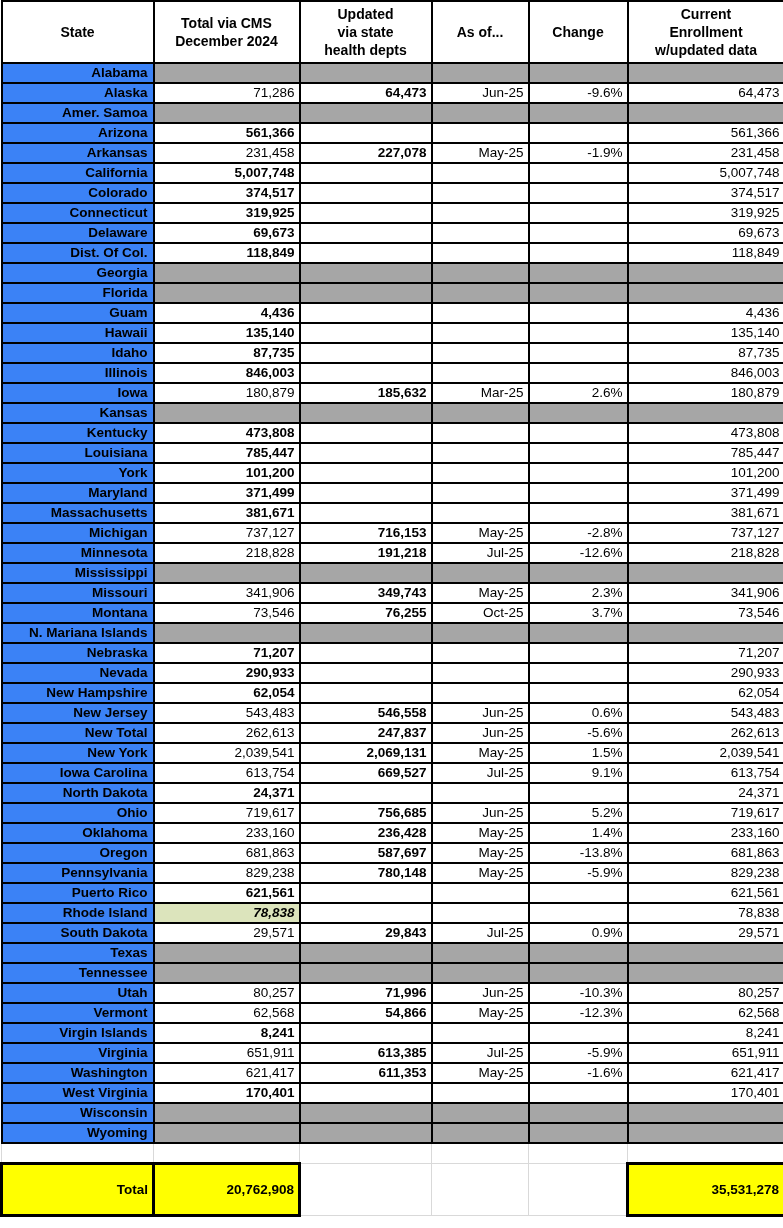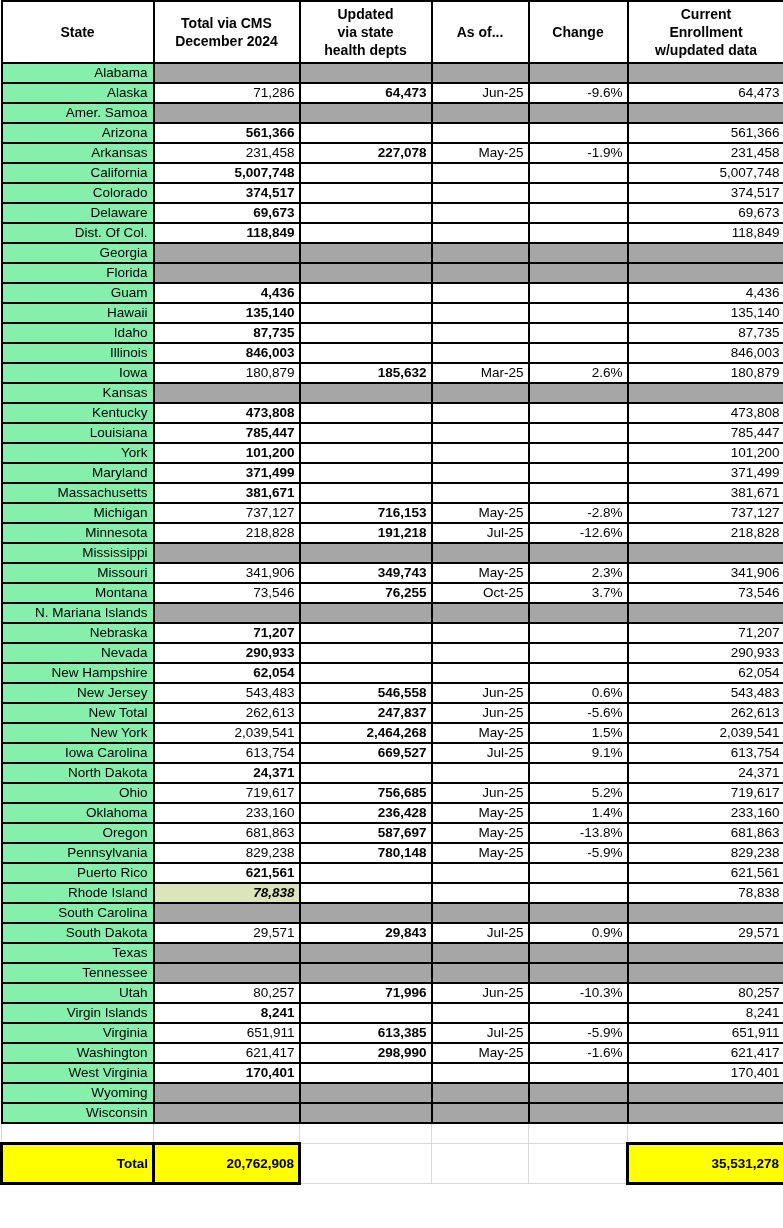--- a/index.html
+++ b/index.html
@@ -30,43 +30,43 @@
     padding: 0 2px;
   }
   tbody td {
     height: 20px;
     font-size: 13.5px;
     vertical-align: middle;
     padding: 0 4px;
     line-height: 1;
   }
   td.state {
-    font-weight: 400;
+    font-weight: 700;
     text-align: right;
     padding-right: 5px;
-    background: #86efac;
+    background: #3b82f6;
   }
   td.num { text-align: right; }
   td.b { font-weight: 700; }
   td.shaded { background: var(--shaded, #A6A6A6); }
   td.highlight {
     background: var(--highlight, #DCE4BC);
     font-weight: 700;
     font-style: italic;
   }
   tfoot tr.gap td {
     border: 1px solid var(--gridline, #D9D9D9);
     background: #fff;
     height: 20px;
   }
   tfoot tr.total td {
     height: 24px;
     font-size: 13.5px;
     vertical-align: middle;
-    padding: 12px 4px;
+    padding: 18px 4px;
     line-height: 1;
   }
   tfoot tr.total td.ylw {
     background: var(--totalfill, #FFFF00);
     border: 3px solid #000;
     font-weight: 700;
   }
   tfoot tr.total td.plain {
     border: 1px solid var(--gridline, #D9D9D9);
     background: #fff;
@@ -150,20 +150,28 @@
       </tr>
       <tr>
         <td class="state">Colorado</td>
         <td class="num b">374,517</td>
         <td class="num"></td>
         <td class="num"></td>
         <td class="num"></td>
         <td class="num">374,517</td>
       </tr>
       <tr>
+        <td class="state">Connecticut</td>
+        <td class="num b">319,925</td>
+        <td class="num"></td>
+        <td class="num"></td>
+        <td class="num"></td>
+        <td class="num">319,925</td>
+      </tr>
+      <tr>
         <td class="state">Delaware</td>
         <td class="num b">69,673</td>
         <td class="num"></td>
         <td class="num"></td>
         <td class="num"></td>
         <td class="num">69,673</td>
       </tr>
       <tr>
         <td class="state">Dist. Of Col.</td>
         <td class="num b">118,849</td>
@@ -360,21 +368,21 @@
         <td class="state">New Total</td>
         <td class="num">262,613</td>
         <td class="num b">247,837</td>
         <td class="num">Jun-25</td>
         <td class="num">-5.6%</td>
         <td class="num">262,613</td>
       </tr>
       <tr>
         <td class="state">New York</td>
         <td class="num">2,039,541</td>
-        <td class="num b">2,464,268</td>
+        <td class="num b">2,069,131</td>
         <td class="num">May-25</td>
         <td class="num">1.5%</td>
         <td class="num">2,039,541</td>
       </tr>
       <tr>
         <td class="state">Iowa Carolina</td>
         <td class="num">613,754</td>
         <td class="num b">669,527</td>
         <td class="num">Jul-25</td>
         <td class="num">9.1%</td>
@@ -430,28 +438,20 @@
       </tr>
       <tr>
         <td class="state">Rhode Island</td>
         <td class="num highlight">78,838</td>
         <td class="num"></td>
         <td class="num"></td>
         <td class="num"></td>
         <td class="num">78,838</td>
       </tr>
       <tr>
-        <td class="state">South Carolina</td>
-        <td class="num shaded"></td>
-        <td class="num shaded"></td>
-        <td class="num shaded"></td>
-        <td class="num shaded"></td>
-        <td class="num shaded"></td>
-      </tr>
-      <tr>
         <td class="state">South Dakota</td>
         <td class="num">29,571</td>
         <td class="num b">29,843</td>
         <td class="num">Jul-25</td>
         <td class="num">0.9%</td>
         <td class="num">29,571</td>
       </tr>
       <tr>
         <td class="state">Texas</td>
         <td class="num shaded"></td>
@@ -470,61 +470,69 @@
       </tr>
       <tr>
         <td class="state">Utah</td>
         <td class="num">80,257</td>
         <td class="num b">71,996</td>
         <td class="num">Jun-25</td>
         <td class="num">-10.3%</td>
         <td class="num">80,257</td>
       </tr>
       <tr>
+        <td class="state">Vermont</td>
+        <td class="num">62,568</td>
+        <td class="num b">54,866</td>
+        <td class="num">May-25</td>
+        <td class="num">-12.3%</td>
+        <td class="num">62,568</td>
+      </tr>
+      <tr>
         <td class="state">Virgin Islands</td>
         <td class="num b">8,241</td>
         <td class="num"></td>
         <td class="num"></td>
         <td class="num"></td>
         <td class="num">8,241</td>
       </tr>
       <tr>
         <td class="state">Virginia</td>
         <td class="num">651,911</td>
         <td class="num b">613,385</td>
         <td class="num">Jul-25</td>
         <td class="num">-5.9%</td>
         <td class="num">651,911</td>
       </tr>
       <tr>
         <td class="state">Washington</td>
         <td class="num">621,417</td>
-        <td class="num b">298,990</td>
+        <td class="num b">611,353</td>
         <td class="num">May-25</td>
         <td class="num">-1.6%</td>
         <td class="num">621,417</td>
       </tr>
       <tr>
         <td class="state">West Virginia</td>
         <td class="num b">170,401</td>
         <td class="num"></td>
         <td class="num"></td>
         <td class="num"></td>
         <td class="num">170,401</td>
       </tr>
       <tr>
+        <td class="state">Wisconsin</td>
+        <td class="num shaded"></td>
+        <td class="num shaded"></td>
+        <td class="num shaded"></td>
+        <td class="num shaded"></td>
+        <td class="num shaded"></td>
+      </tr>
+      <tr>
         <td class="state">Wyoming</td>
-        <td class="num shaded"></td>
-        <td class="num shaded"></td>
-        <td class="num shaded"></td>
-        <td class="num shaded"></td>
-        <td class="num shaded"></td>
-      </tr>
-      <tr>
-        <td class="state">Wisconsin</td>
         <td class="num shaded"></td>
         <td class="num shaded"></td>
         <td class="num shaded"></td>
         <td class="num shaded"></td>
         <td class="num shaded"></td>
       </tr>
     </tbody>
   <tfoot>
     <tr class="gap">
       <td></td>

